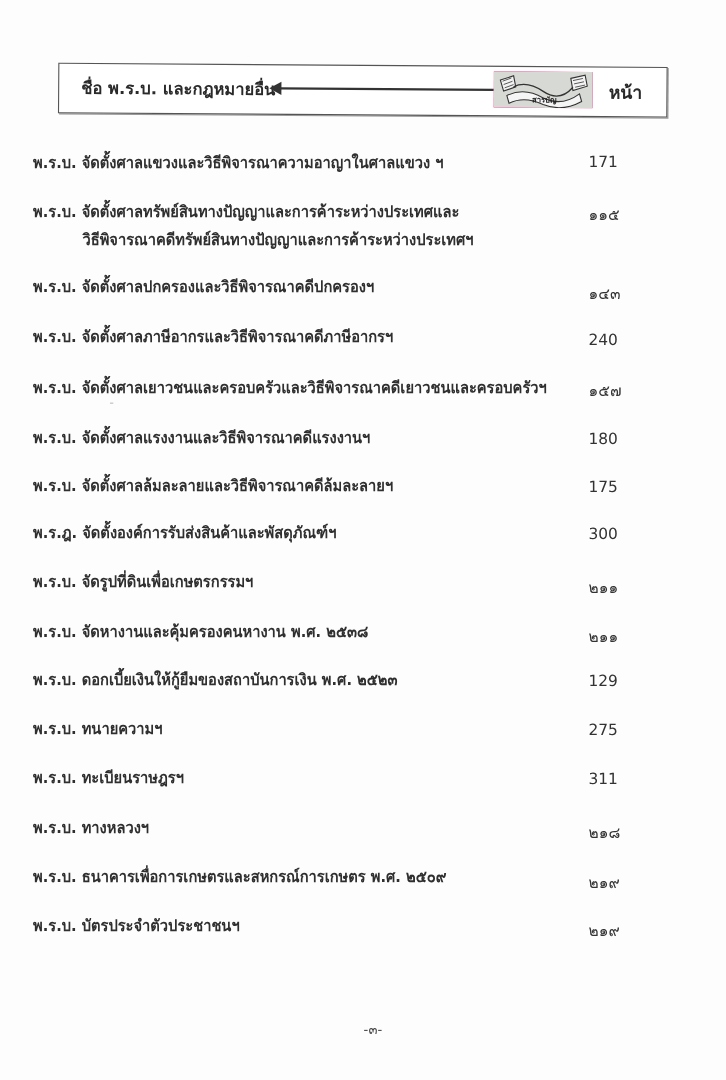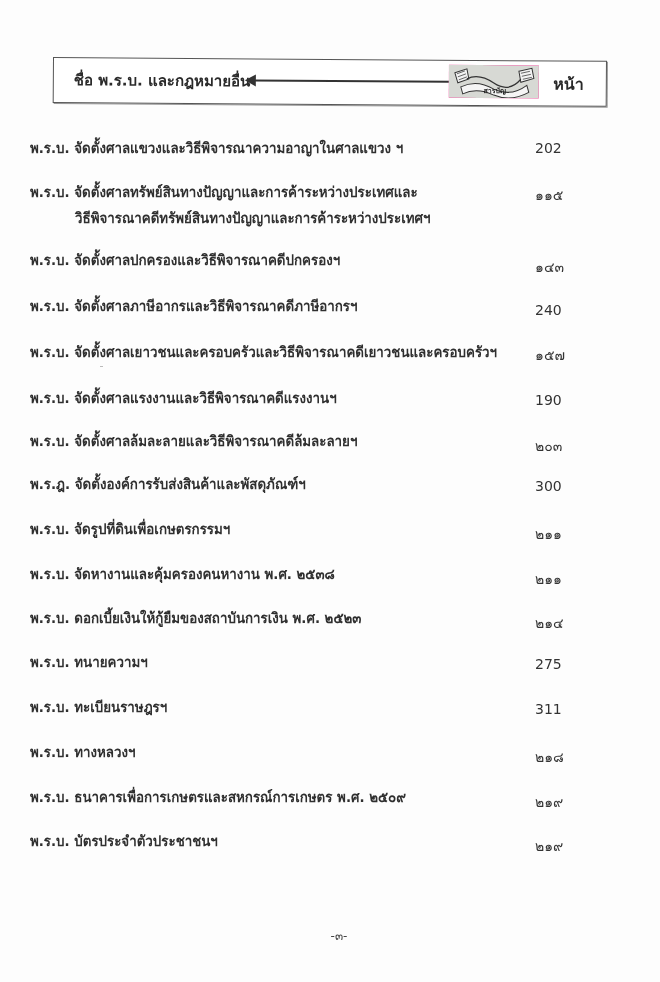--- a/index.html
+++ b/index.html
@@ -150,21 +150,21 @@
         <text x="46" y="28" font-size="7" text-anchor="middle" fill="#222" font-family="DejaVu Sans, sans-serif" font-weight="bold">สารบัญ</text>
       </svg>
     </span>
     <span class="header-page-label">หน้า</span>
   </div>
 
   <div class="toc">
 
     <div class="toc-entry" style="top:136px">
       <span class="toc-title">พ.ร.บ. จัดตั้งศาลแขวงและวิธีพิจารณาความอาญาในศาลแขวง ฯ</span>
-      <span class="toc-page" style="top:4px">202</span>
+      <span class="toc-page" style="top:4px">171</span>
     </div>
 
     <div class="toc-entry" style="top:180px">
       <span class="toc-title">พ.ร.บ. จัดตั้งศาลทรัพย์สินทางปัญญาและการค้าระหว่างประเทศและ</span>
       <span class="toc-title-cont" style="top:26px">วิธีพิจารณาคดีทรัพย์สินทางปัญญาและการค้าระหว่างประเทศฯ</span>
       <span class="toc-page" style="top:4px">๑๑๕</span>
     </div>
 
     <div class="toc-entry" style="top:248px">
       <span class="toc-title">พ.ร.บ. จัดตั้งศาลปกครองและวิธีพิจารณาคดีปกครองฯ</span>
@@ -177,46 +177,46 @@
     </div>
 
     <div class="toc-entry" style="top:340px">
       <span class="toc-title">พ.ร.บ. จัดตั้งศาลเยาวชนและครอบครัวและวิธีพิจารณาคดีเยาวชนและครอบครัวฯ</span>
       <span class="toc-page" style="top:4px">๑๕๗</span>
     </div>
     <span class="speck" style="left:100px; top:366px;"></span>
 
     <div class="toc-entry" style="top:386px">
       <span class="toc-title">พ.ร.บ. จัดตั้งศาลแรงงานและวิธีพิจารณาคดีแรงงานฯ</span>
-      <span class="toc-page" style="top:6px">190</span>
+      <span class="toc-page" style="top:6px">180</span>
     </div>
 
     <div class="toc-entry" style="top:429px">
       <span class="toc-title">พ.ร.บ. จัดตั้งศาลล้มละลายและวิธีพิจารณาคดีล้มละลายฯ</span>
-      <span class="toc-page" style="top:6px">๒๐๓</span>
+      <span class="toc-page" style="top:6px">175</span>
     </div>
 
     <div class="toc-entry" style="top:472px">
       <span class="toc-title">พ.ร.ฎ. จัดตั้งองค์การรับส่งสินค้าและพัสดุภัณฑ์ฯ</span>
       <span class="toc-page" style="top:6px">300</span>
     </div>
 
     <div class="toc-entry" style="top:517px">
       <span class="toc-title">พ.ร.บ. จัดรูปที่ดินเพื่อเกษตรกรรมฯ</span>
       <span class="toc-page" style="top:6px">๒๑๑</span>
     </div>
 
     <div class="toc-entry" style="top:562px">
       <span class="toc-title">พ.ร.บ. จัดหางานและคุ้มครองคนหางาน  พ.ศ. ๒๕๓๘</span>
       <span class="toc-page" style="top:6px">๒๑๑</span>
     </div>
 
     <div class="toc-entry" style="top:606px">
       <span class="toc-title">พ.ร.บ. ดอกเบี้ยเงินให้กู้ยืมของสถาบันการเงิน  พ.ศ. ๒๕๒๓</span>
-      <span class="toc-page" style="top:6px">๒๑๔</span>
+      <span class="toc-page" style="top:6px">129</span>
     </div>
 
     <div class="toc-entry" style="top:650px">
       <span class="toc-title">พ.ร.บ. ทนายความฯ</span>
       <span class="toc-page" style="top:6px">275</span>
     </div>
 
     <div class="toc-entry" style="top:695px">
       <span class="toc-title">พ.ร.บ. ทะเบียนราษฎรฯ</span>
       <span class="toc-page" style="top:6px">311</span>

